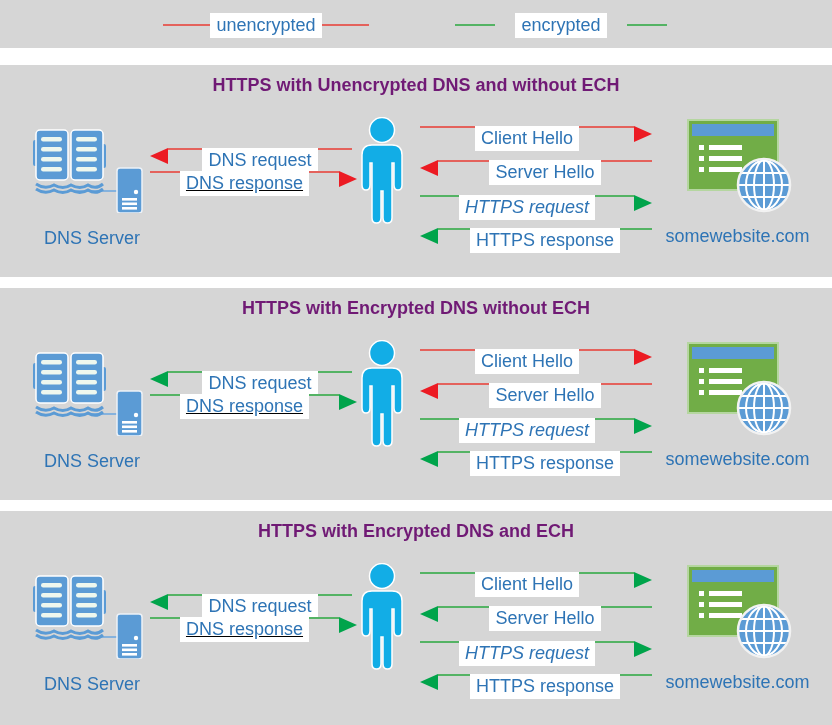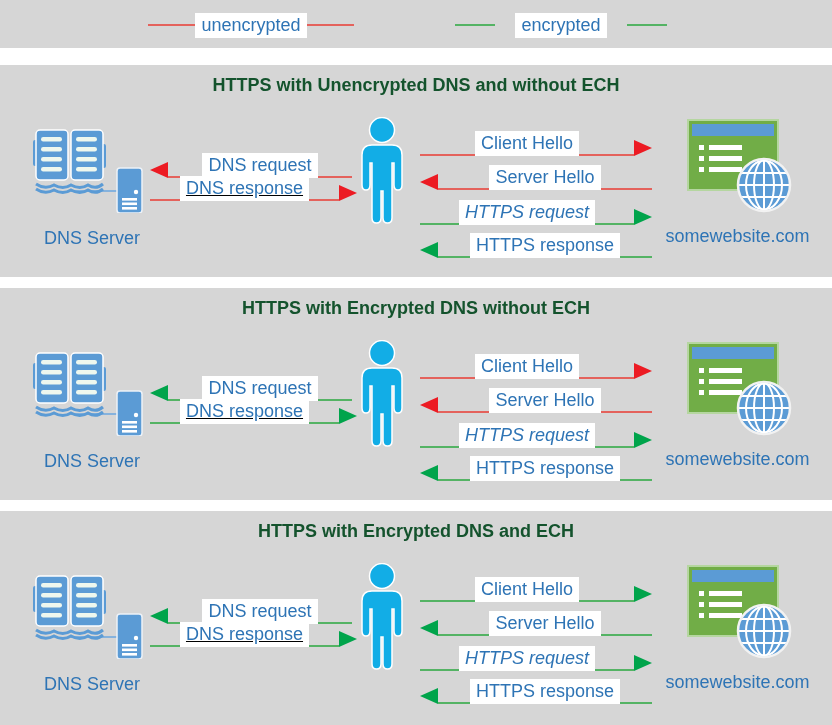--- a/index.html
+++ b/index.html
@@ -8,39 +8,39 @@
     --label-blue:#2e74b5; --panel-bg:#d6d6d6;
     --icon-blue:#5b9bd5; --person-blue:#12ade6; --site-green:#71ad47;
   }
   *{box-sizing:border-box;}
   body{margin:0;width:832px;background:#ffffff;font-family:"Liberation Sans",sans-serif;}
   .page{width:832px;}
 
   
   .legend{position:relative;width:832px;height:48px;background:var(--panel-bg);margin-bottom:17px;}
   .legend-item{position:absolute;top:12px;height:26px;display:flex;align-items:center;}
-  .li-unenc{left:148px;width:206px;}
+  .li-unenc{left:163px;width:206px;}
   .li-enc{left:455px;width:212px;gap:20px;}
 
   
   .panel{position:relative;width:832px;height:212px;background:var(--panel-bg);margin-bottom:11px;}
   .panel.last{height:238px;margin-bottom:0;}
   .panel-title{position:absolute;top:10px;left:0;width:100%;margin:0;text-align:center;
-               font-size:18px;font-weight:bold;color:#14532d;}
+               font-size:18px;font-weight:bold;color:#701a75;}
 
   
   .dns-svg{position:absolute;left:33px;top:63px;width:110px;height:85px;}
   .person-svg{position:absolute;left:357px;top:52px;width:50px;height:107px;}
   .site-svg{position:absolute;left:686px;top:53px;width:106px;height:96px;}
   .actor-label{position:absolute;font-size:18px;color:var(--label-blue);white-space:nowrap;}
   .dns-label{left:44px;top:163px;}
   .site-label{left:655px;top:161px;width:165px;text-align:center;}
 
   
-  .arrow{position:absolute;display:flex;align-items:flex-end;height:30px;}
+  .arrow{position:absolute;display:flex;align-items:flex-start;height:30px;}
   .seg{flex:1 1 auto;height:2px;background:var(--line);}
   .lbl{flex:0 0 auto;background:#ffffff;color:var(--label-blue);font-size:18px;line-height:25px;
        padding:0 6px;white-space:nowrap;}
   .head{flex:0 0 auto;width:0;height:0;border-top:8px solid transparent;border-bottom:8px solid transparent;}
   .head-l{border-right:18px solid var(--head);}
   .head-r{border-left:18px solid var(--head);}
   .unencrypted{--line:var(--unenc-line);--head:var(--unenc-head);}
   .encrypted{--line:var(--enc-line);--head:var(--enc-head);}
 
   .a-dreq{left:150px;top:83px;width:202px;}

